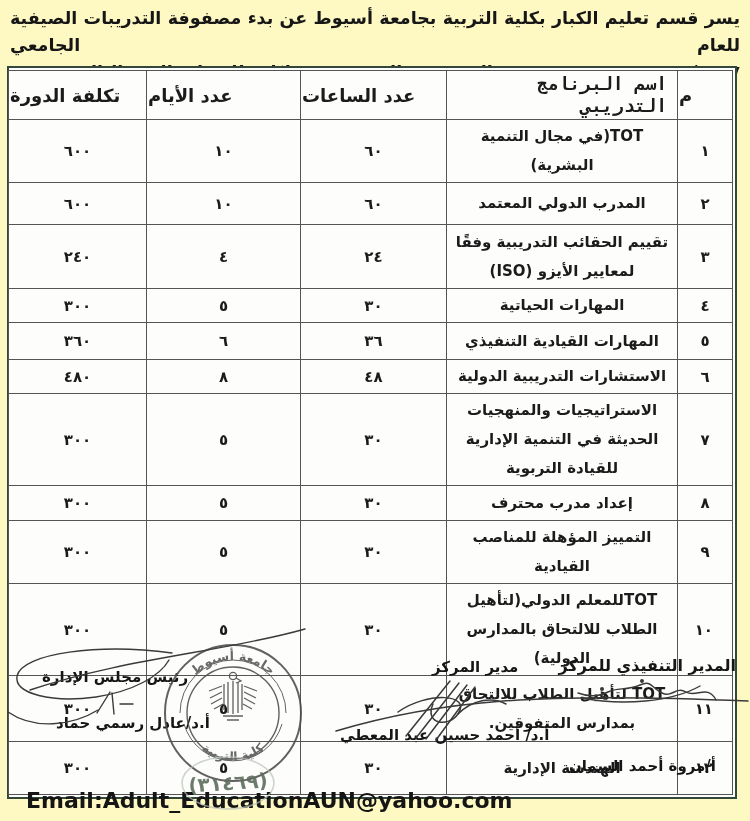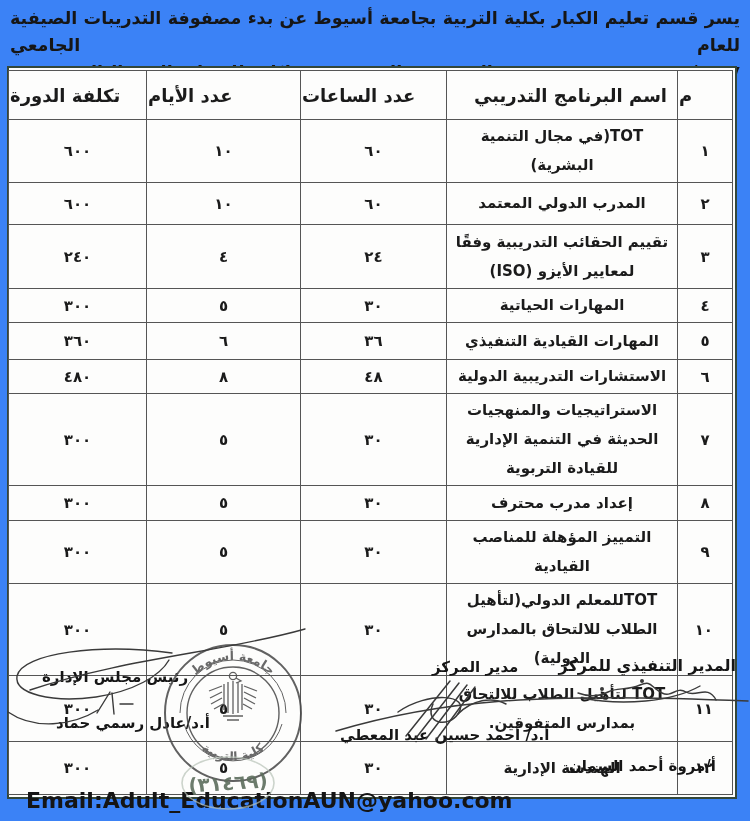--- a/index.html
+++ b/index.html
@@ -1,40 +1,40 @@
 <!DOCTYPE html>
 <html lang="ar" dir="rtl"><head>
 <meta charset="utf-8">
 <style>
   html,body{margin:0;padding:0;background:#e8e8e8;}
   .page{
     position:relative;
     width:750px;height:821px;
     margin:0 auto;
-    background:#3b82f6;
+    background:#fef9c3;
     overflow:hidden;
     font-family:"DejaVu Sans", sans-serif;
     color:#1b1b1b;
     direction:rtl;
   }
   
   .header{position:absolute;top:5px;right:10px;left:10px;font-weight:bold;font-size:17.5px;line-height:27px;color:#161616;}
   .h-line1{text-align:justify;text-align-last:justify;}
   .h-line2{text-align:right;}
   
   .table-wrap{
     position:absolute;top:66px;right:13px;width:722px;
     border:2px solid #33473a;
     padding:2px;
     background:#fdfdfc;
   }
   table{width:100%;border-collapse:collapse;table-layout:fixed;border:1px solid #3c4a40;}
   th,td{border:1px solid #555;font-weight:bold;vertical-align:middle;overflow:hidden;}
   th{height:46px;font-size:18px;text-align:left;}
-  th.col-name{text-align:right;padding-right:10px;}
+  th.col-name{text-align:right;padding-right:10px;font-family:Liberation Mono, monospace;}
   td{font-size:15px;text-align:center;padding:2px 19px;}
   td.col-name{line-height:29px;padding:2px 8px;}
   .col-idx{width:52px;}
   .col-name{width:219px;}
   .col-hours{width:143px;}
   .col-days{width:151px;}
   .col-cost{width:135px;}
   #tbody tr:nth-child(1) td{height:37px}
   #tbody tr:nth-child(2) td{height:37px}
   #tbody tr:nth-child(3) td{height:59px}

